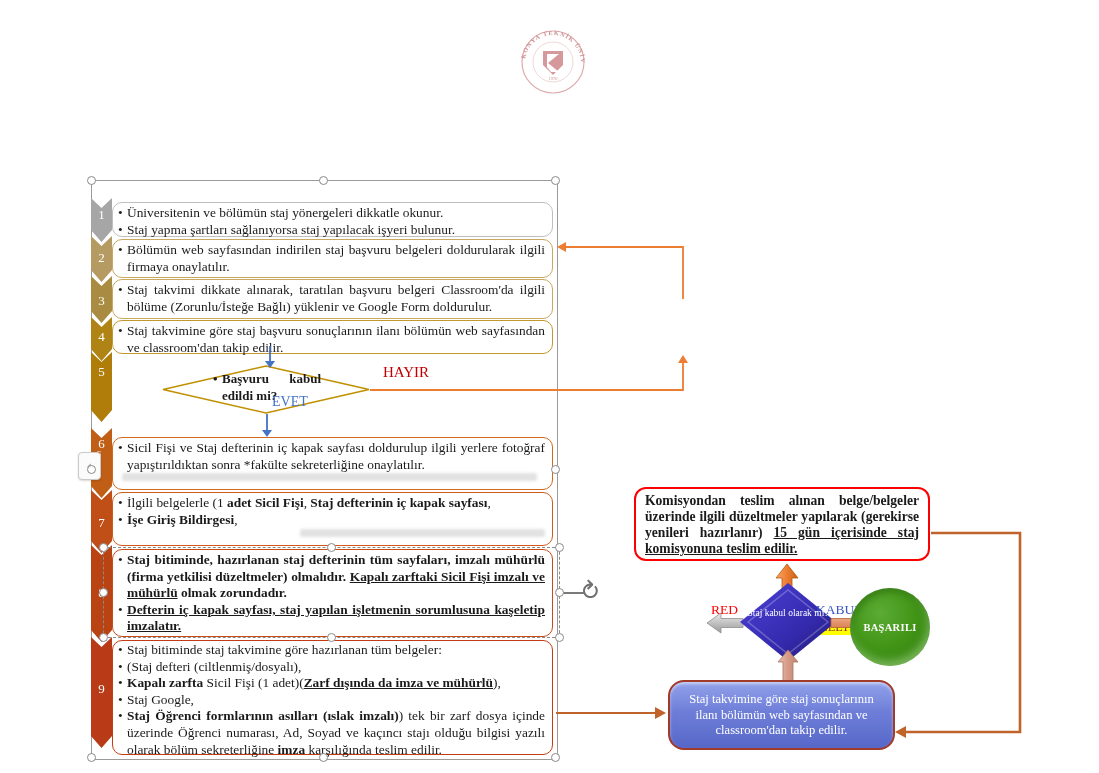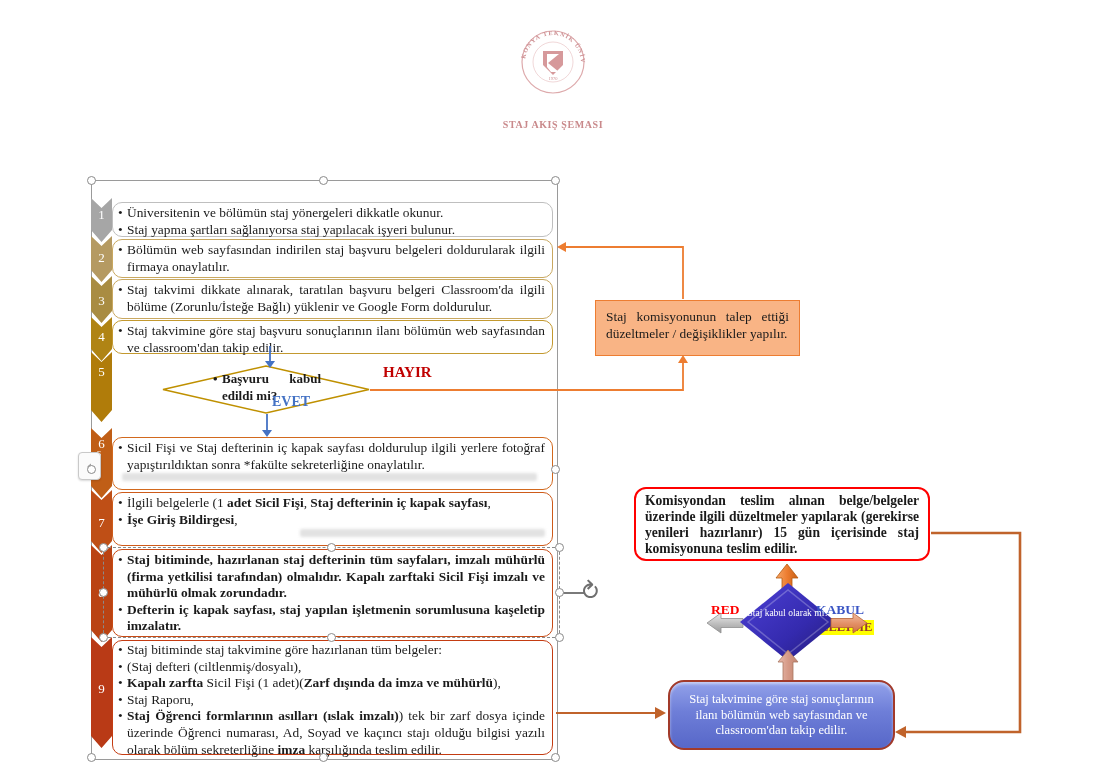--- a/index.html
+++ b/index.html
@@ -19,25 +19,25 @@
   .chev{left:91px;width:21px;
     clip-path:polygon(0 0,50% 10px,100% 0,100% calc(100% - 12px),50% 100%,0 calc(100% - 12px));}
   .num{position:absolute;width:100%;text-align:center;color:#fff;font-size:13px;}
   
   .sbox{left:112px;width:441px;background:#fff;border:1.5px solid #c96;border-radius:10px;
     box-sizing:border-box;padding:2px 7px 2px 5px;font-size:13.4px;line-height:1.24;}
   .rline{display:flex;}
   .dot{width:9px;flex:0 0 9px;}
   .rtext{flex:1;text-align:justify;}
   .b{font-weight:bold;}
-  .u{}
+  .u{text-decoration:underline;}
   .ghost{background:rgba(150,150,150,.28);filter:blur(1.6px);border-radius:2px;z-index:5;}
   
   #dec-text{left:213px;top:371px;width:108px;font-weight:bold;font-size:13px;line-height:1.3;}
-  .lbl{font-weight:bold;}
+  .lbl{font-weight:normal;}
   #lbl-hayir{left:383px;top:364px;font-size:15px;color:var(--red,#C00000);}
   #lbl-evet{left:272px;top:394px;font-size:14px;color:var(--blue,#4472C4);}
   
   #corr-box{left:595px;top:300px;width:205px;height:56px;background:#F9B485;
     border:1.5px solid var(--accent-orange,#ED7D31);box-sizing:border-box;
     padding:7px 10px;font-size:13.4px;line-height:1.3;text-align:justify;}
   #comm-box{left:634px;top:487px;width:296px;height:74px;background:#fff;border:2.5px solid #FF0000;
     border-radius:12px;box-sizing:border-box;padding:4px 9px;font-size:13.6px;line-height:1.18;}
   #blue-box{left:668px;top:680px;width:227px;height:70px;border-radius:16px;border:2px solid #A23A2A;
     background:linear-gradient(180deg,#93A2EA 0%,#6E7ED8 45%,#5767C8 100%);
@@ -78,21 +78,20 @@
       </defs>
     <circle cx="35" cy="37" r="31" fill="none" stroke="#D49396" stroke-width="1.2" opacity=".8"></circle>
     <circle cx="35" cy="37" r="20" fill="none" stroke="#E4B7B9" stroke-width=".8" opacity=".7"></circle>
     <text font-size="6.2" font-weight="bold" fill="#CE9194" letter-spacing="1.1" font-family="Liberation Serif,serif">
       <textPath href="#sealArc" startOffset="4">KONYA TEKNİK ÜNİVERSİTESİ</textPath>
     </text>
     <path d="M25 26 h20 v14 l-10 10 l-10 -10 z" fill="#D49396" opacity=".95"></path>
     <polygon points="29,29 41,29 30,38 41,47 33,47 29,42" fill="#fff"></polygon>
     <text x="35" y="55" font-size="4.5" fill="#CE9194" text-anchor="middle">1970</text>
   </svg>
-  <div class="abs" id="hdr-doc">STAJ AKIŞ ŞEMASI</div>
 
   <div class="abs" id="frame"></div>
 
   <div class="abs chev" style="top: 198px; height: 44px; background: rgb(166, 166, 166);">
       <div class="num" style="top:9px;">1</div>
     </div>
   <div class="abs chev" style="top: 236px; height: 46px; background: rgb(181, 154, 98);">
       <div class="num" style="top:14px;">2</div>
     </div>
   <div class="abs chev" style="top: 276px; height: 47px; background: rgb(169, 140, 66);">
@@ -158,21 +157,21 @@
         <span class="rtext"><span>İlgili belgelerle (1 </span><span class="b">adet Sicil Fişi</span><span>, </span><span class="b">Staj defterinin iç kapak sayfası</span><span>,</span></span>
       </div>
       <div class="rline">
         <span class="dot">•</span>
         <span class="rtext"><span class="b">İşe Giriş Bildirgesi</span><span>,</span></span>
       </div>
     </div>
   <div class="abs sbox" style="top: 549px; height: 88px; border-color: rgb(200, 74, 20);">
       <div class="rline">
         <span class="dot">•</span>
-        <span class="rtext"><span class="b">Staj bitiminde, hazırlanan staj defterinin tüm sayfaları, imzalı mühürlü (firma yetkilisi tarafından) olmalıdır. </span><span class="b u">Kapalı zarftaki Sicil Fişi imzalı ve mühürlü</span><span class="b"> olmak zorundadır.</span></span>
+        <span class="rtext"><span class="b">Staj bitiminde, hazırlanan staj defterinin tüm sayfaları, imzalı mühürlü (firma yetkilisi düzeltmeler) olmalıdır. </span><span class="b u">Kapalı zarftaki Sicil Fişi imzalı ve mühürlü</span><span class="b"> olmak zorundadır.</span></span>
       </div>
       <div class="rline">
         <span class="dot">•</span>
         <span class="rtext"><span class="b u">Defterin iç kapak sayfası, staj yapılan işletmenin sorumlusuna kaşeletip imzalatır.</span></span>
       </div>
     </div>
   <div class="abs sbox" style="top: 640px; height: 115px; padding-top: 1px; border-color: rgb(196, 60, 18);">
       <div class="rline">
         <span class="dot">•</span>
         <span class="rtext"><span>Staj bitiminde staj takvimine göre hazırlanan tüm belgeler:</span></span>
@@ -180,21 +179,21 @@
       <div class="rline">
         <span class="dot">•</span>
         <span class="rtext"><span>(Staj defteri (ciltlenmiş/dosyalı),</span></span>
       </div>
       <div class="rline">
         <span class="dot">•</span>
         <span class="rtext"><span> </span><span class="b">Kapalı zarfta</span><span> Sicil Fişi (1 adet)(</span><span class="b u">Zarf dışında da imza ve mühürlü</span><span>),</span></span>
       </div>
       <div class="rline">
         <span class="dot">•</span>
-        <span class="rtext"><span>Staj Raporu,</span></span>
+        <span class="rtext"><span>Staj Google,</span></span>
       </div>
       <div class="rline">
         <span class="dot">•</span>
         <span class="rtext"><span> </span><span class="b">Staj Öğrenci formlarının asılları (ıslak imzalı)</span><span>) tek bir zarf dosya içinde üzerinde Öğrenci numarası, Ad, Soyad ve kaçıncı stajı olduğu bilgisi yazılı olarak bölüm sekreterliğine </span><span class="b">imza</span><span> karşılığında teslim edilir.</span></span>
       </div>
     </div>
 
   <div class="abs ghost" style="left:122px;top:473px;width:415px;height:8px;"></div>
   <div class="abs ghost" style="left:300px;top:529px;width:245px;height:8px;"></div>
 
@@ -224,21 +223,20 @@
     <path d="M683,299 V247 H566" stroke="var(--accent-orange,#ED7D31)" stroke-width="1.8"></path>
     <polygon points="566,242 566,252 557,247" fill="var(--accent-orange,#ED7D31)"></polygon>
 
     <path d="M931,533 H1020 V732 H906" stroke="var(--connector-brown,#C0632B)" stroke-width="2.6"></path>
     <polygon points="906,726 906,738 895,732" fill="var(--connector-brown,#C0632B)"></polygon>
 
     <path d="M556,713 H655" stroke="var(--connector-brown,#C0632B)" stroke-width="2.2"></path>
     <polygon points="655,707 655,719 666,713" fill="var(--connector-brown,#C0632B)"></polygon>
   </svg>
 
-  <div class="abs" id="corr-box">Staj komisyonunun talep ettiği düzeltmeler / değişiklikler yapılır.</div>
 
   <div class="abs" id="comm-box">
       <div class="rline">
         <span class="rtext"><span class="b">Komisyondan teslim alınan belge/belgeler üzerinde ilgili düzeltmeler yapılarak (gerekirse yenileri hazırlanır) </span><span class="b u">15 gün içerisinde staj komisyonuna teslim edilir.</span></span>
       </div>
     </div>
 
   <svg class="abs" style="left:775px;top:564px;" width="24" height="38" viewBox="0 0 24 38">
     <defs>
         <linearGradient id="gOr" x1="0" y1="0" x2="1" y2="0">
@@ -282,20 +280,23 @@
         <linearGradient id="gPe" x1="0" y1="0" x2="0" y2="1">
       <stop offset="0" stop-color="#F2BFA5"></stop>
           <stop offset=".55" stop-color="#E28E64"></stop>
           <stop offset="1" stop-color="#CE7243"></stop>
         </linearGradient>
       </defs>
     <polygon points="37,12 23,2 23,7.5 1,7.5 1,16.5 23,16.5 23,22" fill="url(#gPe)" stroke="#B56236" stroke-width=".8"></polygon>
   </svg>
   <div class="abs lbl" id="lbl-kabul">KABUL</div>
 
+  <div class="abs circle" id="circ-ok">
+      <span>BAŞARILI</span>
+    </div>
 
   <svg class="abs" style="left:777px;top:650px;" width="22" height="32" viewBox="0 0 22 32">
     <defs>
         <linearGradient id="gSa" x1="0" y1="0" x2="1" y2="0">
       <stop offset="0" stop-color="#E8BCAE"></stop>
           <stop offset=".5" stop-color="#D69A87"></stop>
           <stop offset="1" stop-color="#C08470"></stop>
         </linearGradient>
       </defs>
     <polygon points="11,0 21,12 16,12 16,32 6,32 6,12 1,12" fill="url(#gSa)" stroke="#A97660" stroke-width=".8"></polygon>

